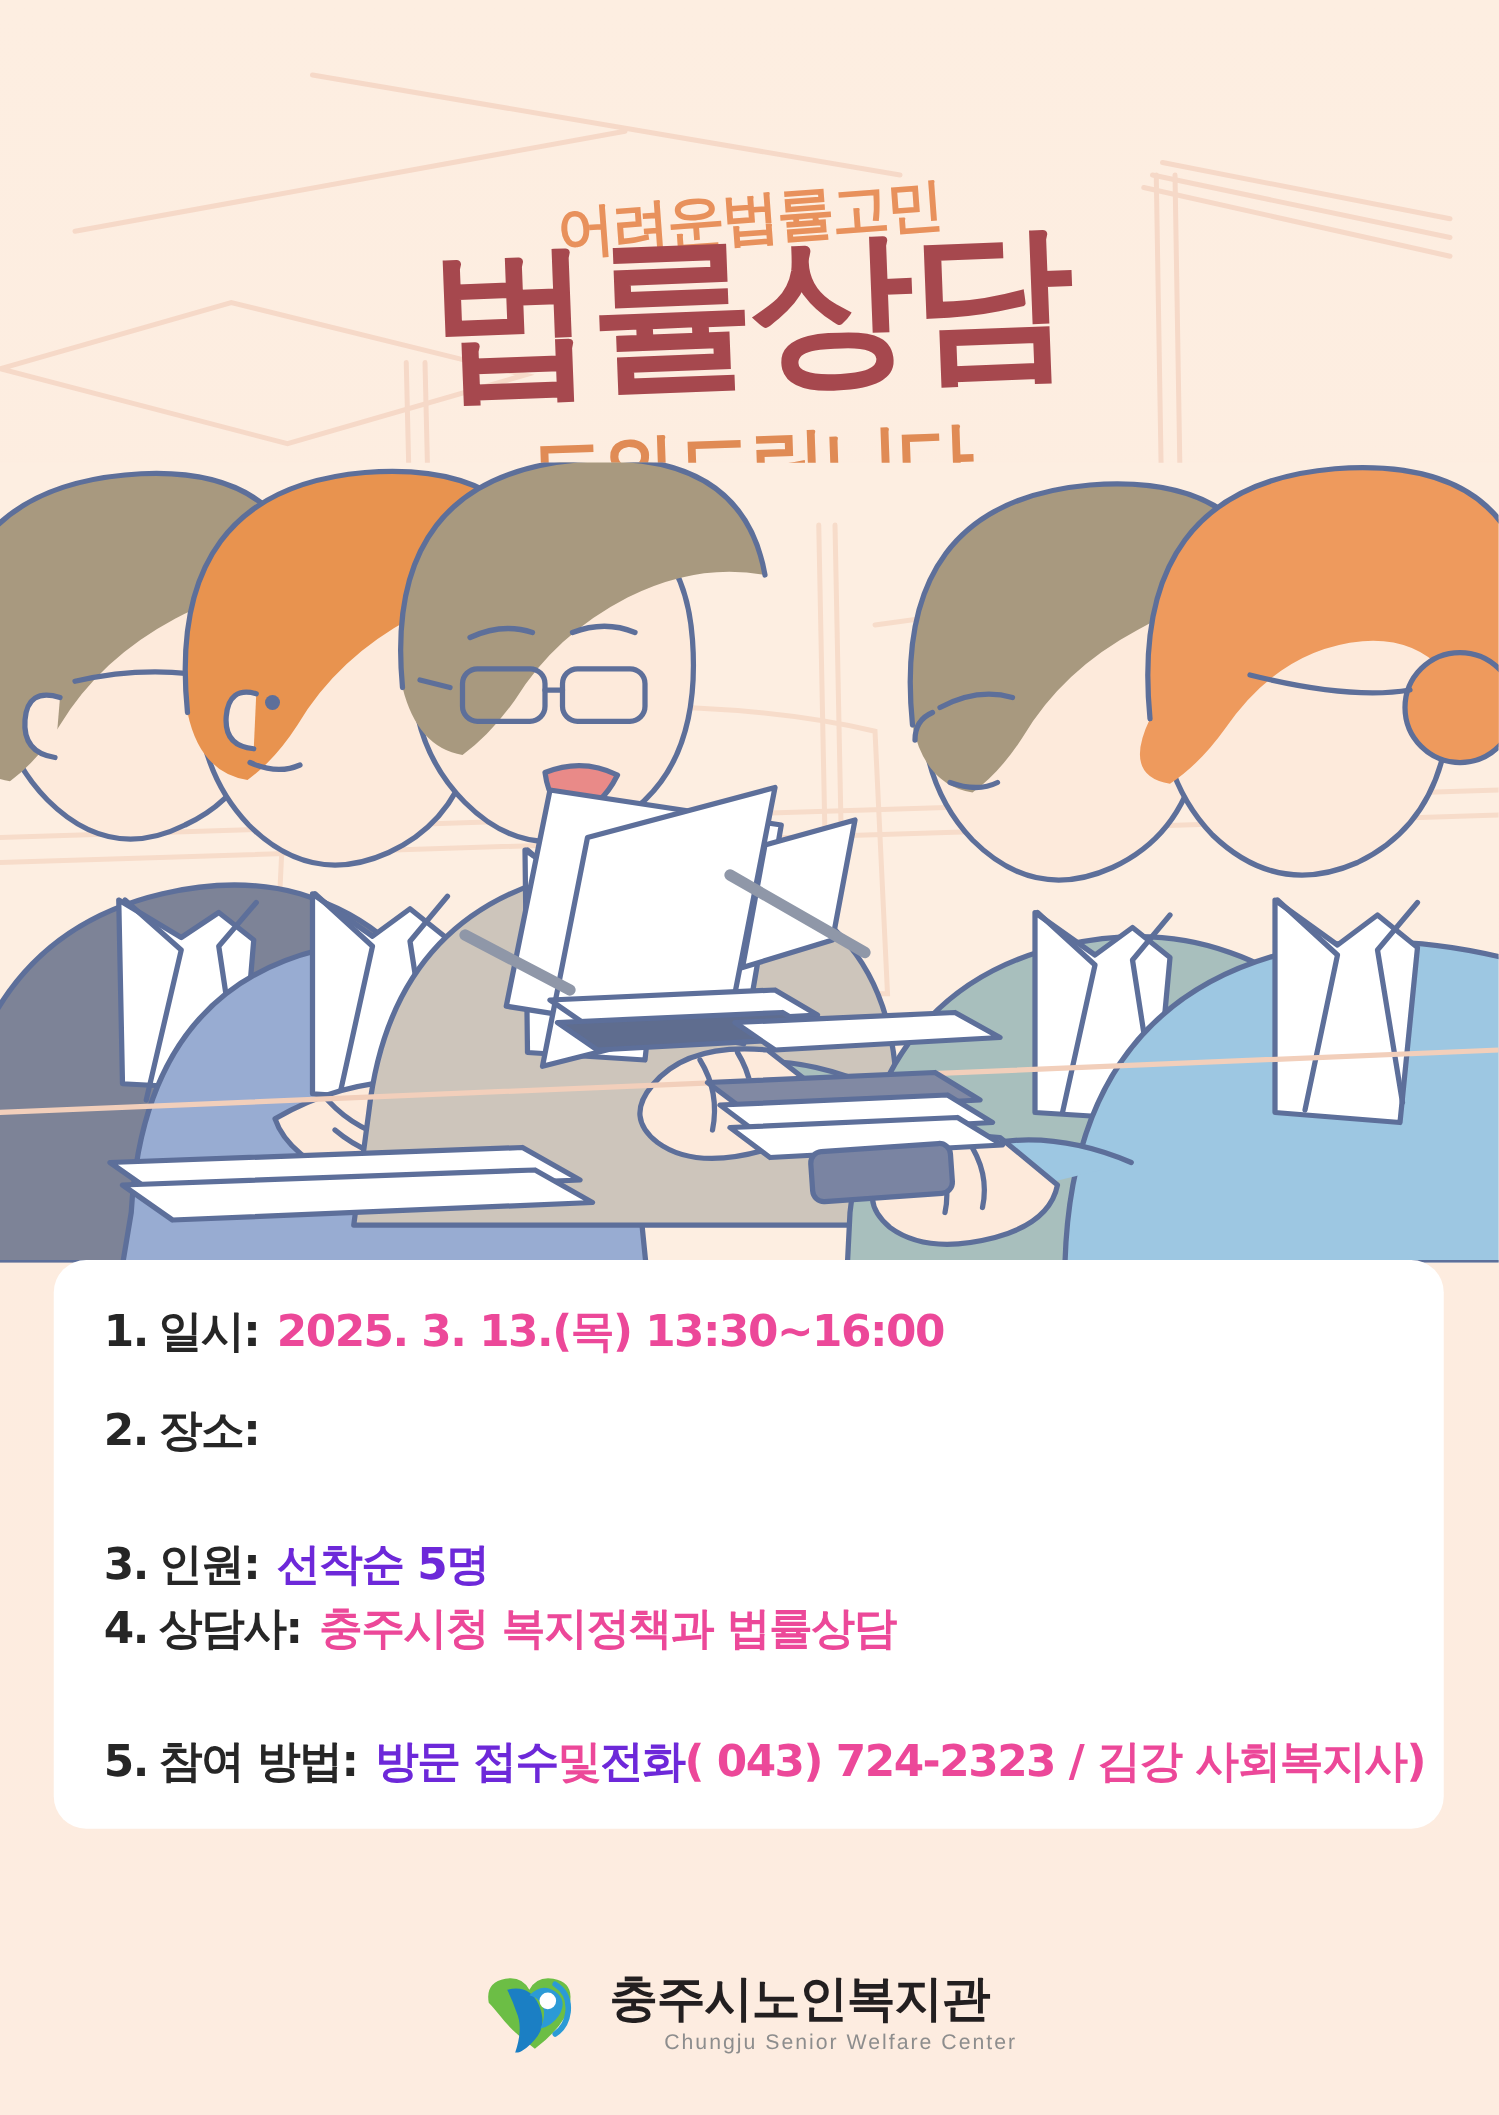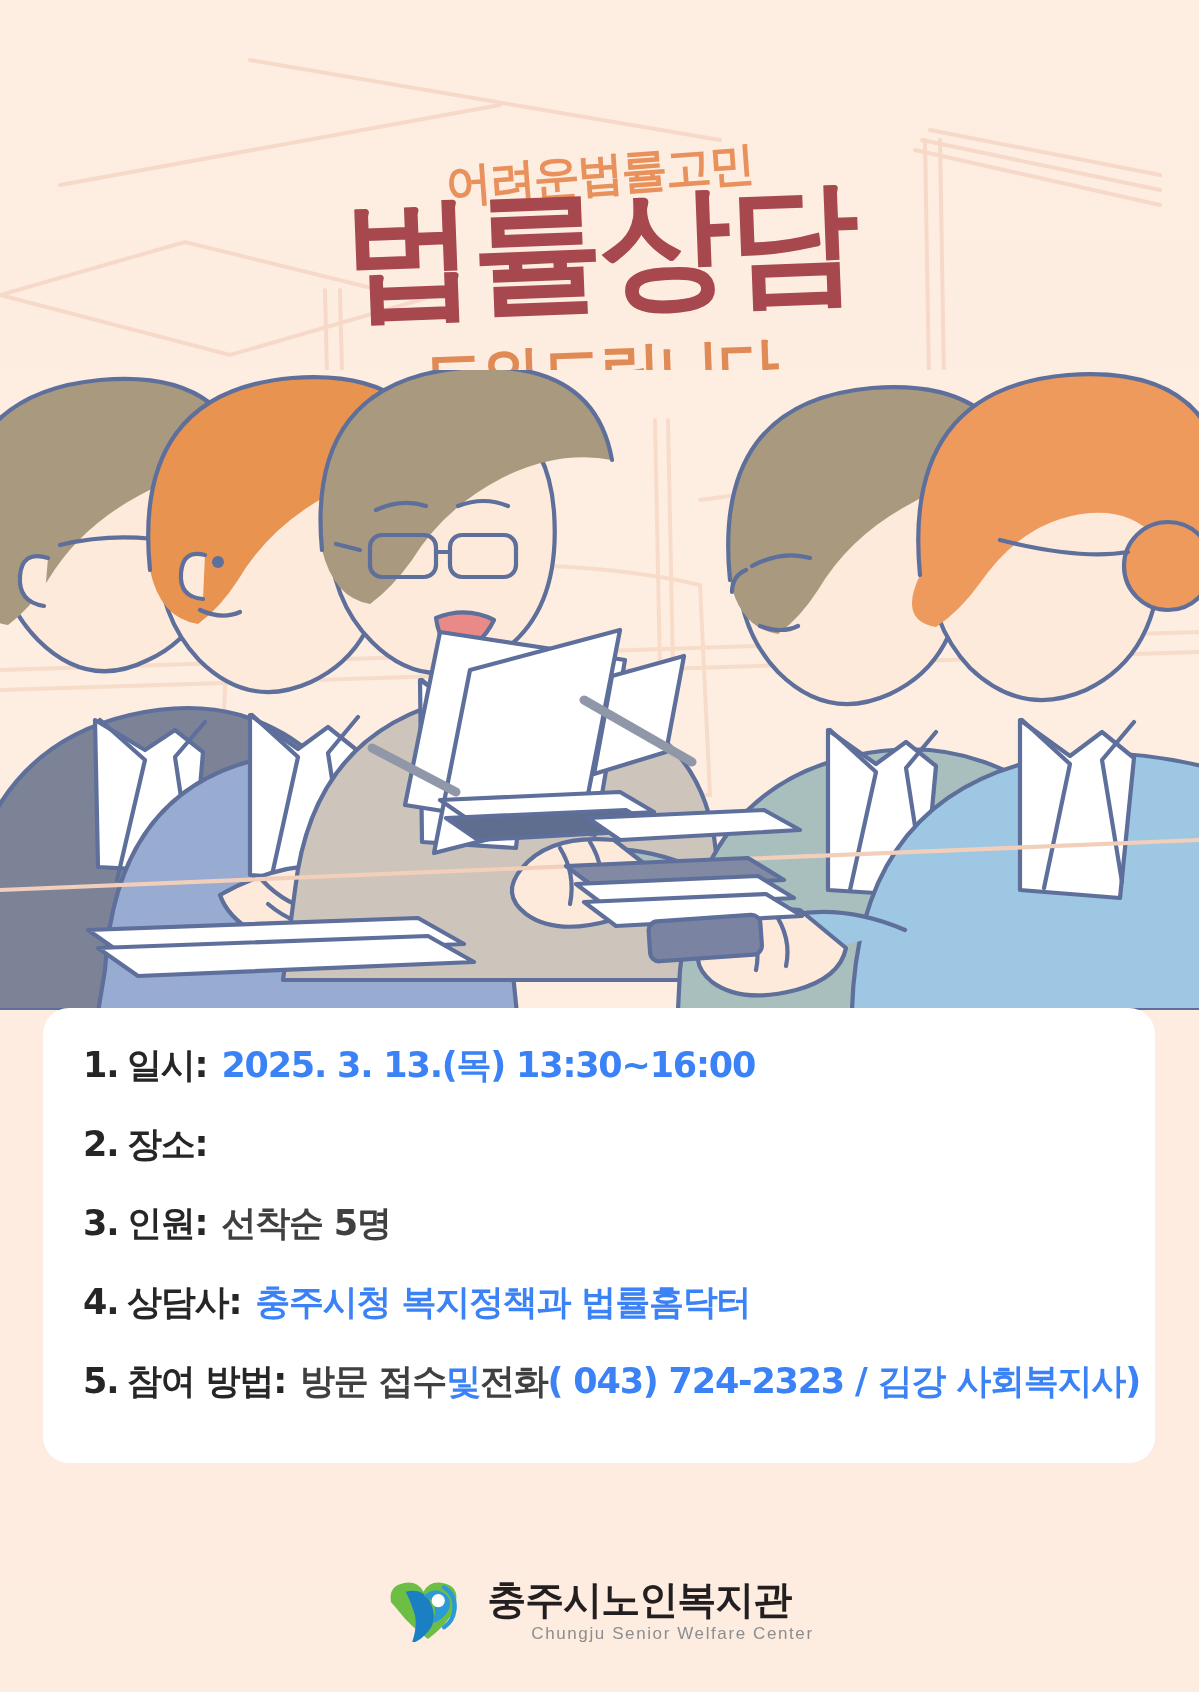--- a/index.html
+++ b/index.html
@@ -65,22 +65,22 @@
     display:flex;align-items:baseline;
     font-size:35px;font-weight:800;color:#262626;
     letter-spacing:-1.2px;
     height:79px;
     white-space:nowrap;
     font-family:"DejaVu Sans","Liberation Sans",sans-serif;
   }
   .info-num{min-width:44px;display:inline-block;}
   .info-label{margin-right:14px;}
   .info-value{}
-  .hl{color:#404040;}
-  .plain{color:#3b82f6;}
+  .hl{color:#6d28d9;margin-top:28px;}
+  .plain{color:#ec4899;}
 
   
   .logo-block{
     position:absolute;left:0;right:0;top:1580px;
     display:flex;align-items:center;justify-content:center;gap:28px;
   }
   .logo-mark{width:74px;height:62px;flex:0 0 auto;}
   .logo-text{display:flex;flex-direction:column;line-height:1;}
   .logo-ko{
     font-size:39px;font-weight:800;color:#231f20;letter-spacing:-1px;
@@ -300,21 +300,21 @@
 
     <div class="info-row">
       <span class="info-num">3.</span>
       <span class="info-label">인원:</span>
       <span class="info-value hl">선착순 5명</span>
     </div>
 
     <div class="info-row">
       <span class="info-num">4.</span>
       <span class="info-label">상담사:</span>
-      <span class="info-value plain">충주시청 복지정책과 법률홈닥터</span>
+      <span class="info-value plain">충주시청 복지정책과 법률상담</span>
     </div>
 
     <div class="info-row">
       <span class="info-num">5.</span>
       <span class="info-label">참여 방법:</span>
       <span class="info-value hl">방문 접수</span>
       <span class="info-value plain"> 및 </span>
       <span class="info-value hl">전화</span>
       <span class="info-value plain">( 043) 724-2323 / 김강 사회복지사)</span>
     </div>

